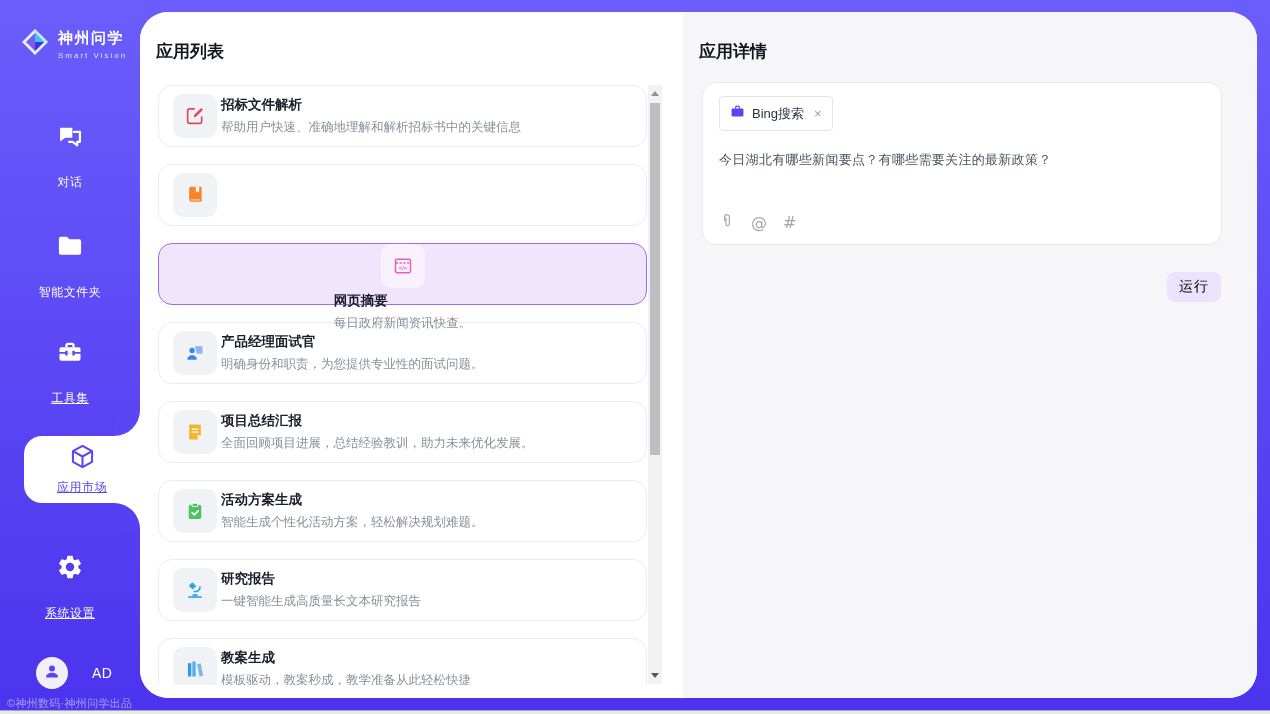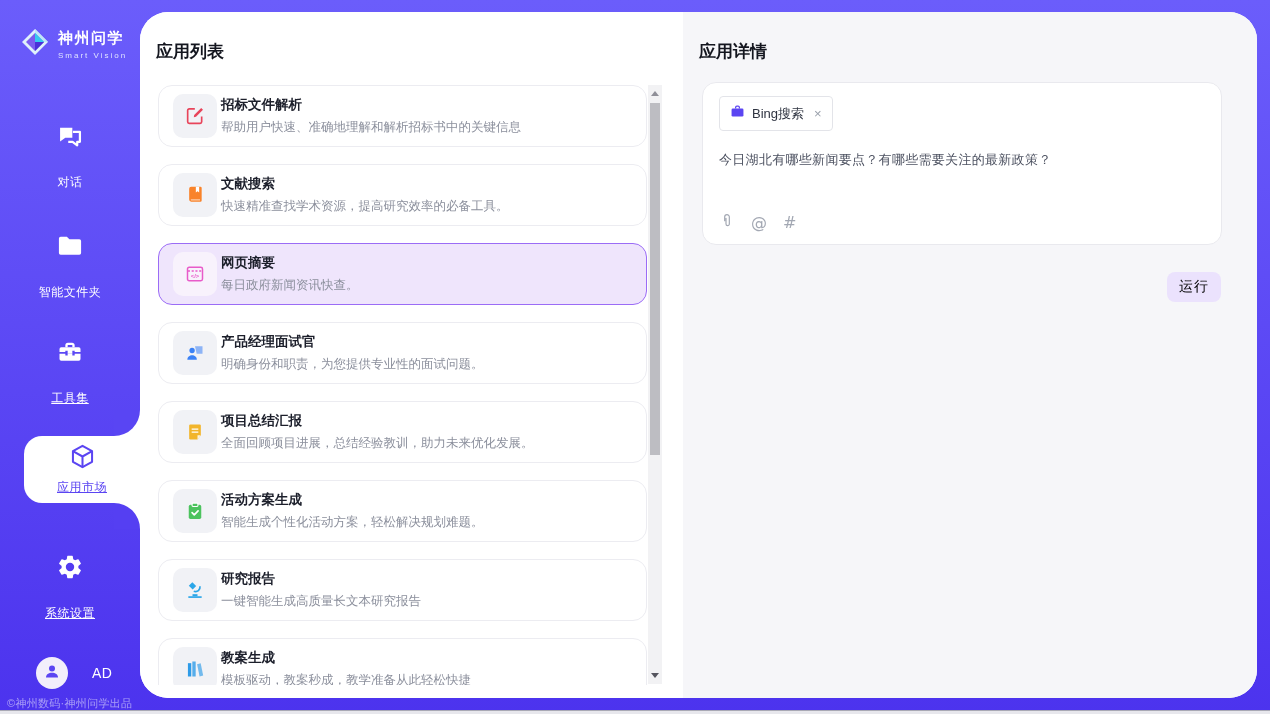--- a/index.html
+++ b/index.html
@@ -45,21 +45,21 @@
   
   .content { position:absolute; left:140px; top:12px; width:1117px; height:686px;
     border-radius:28px; overflow:hidden; display:flex; background:#fff; z-index:4; }
   .panel-title { position:absolute; top:28px; left:16px; font-size:17px; font-weight:bold; color:#14161f; }
 
   
   .list-panel { width:543px; background:#fff; position:relative; flex:none; }
   .list { position:absolute; left:18px; top:73px; width:489px; height:600px; overflow:hidden; }
   .card { height:62px; margin-bottom:17px; border:1px solid #ececf1; border-radius:14px;
     background:#fff; display:flex; align-items:center; padding:0 14px; gap:4px; cursor:pointer; }
-  .card.selected { background:#efe5fc; border-color:#9b6cf6; }
+  .card.selected { background:#efe5fc; border-color:#9b6cf6;flex-direction:column; }
   .icon-box { width:44px; height:44px; border-radius:10px; background:#f1f2f6; flex:none;
     display:flex; align-items:center; justify-content:center; }
   .card.selected .icon-box { background:#f8f2fc; }
   .card-title { font-size:13.5px; font-weight:bold; color:#1c1f2b; margin-bottom:5px; }
   .card-desc { font-size:12.5px; color:#8b8f9c; }
 
   .scrollbar { position:absolute; left:508px; top:73px; width:14px; height:599px; background:#f2f2f4; }
   .sb-up { position:absolute; left:3px; top:6px; width:0; height:0;
     border-left:4px solid transparent; border-right:4px solid transparent; border-bottom:5px solid #8f8f98; }
   .sb-down { position:absolute; left:3px; bottom:6px; width:0; height:0;
@@ -186,24 +186,20 @@
   </div>
 
   <div class="card">
     <div class="icon-box">
             <svg width="20" height="20" viewBox="0 0 24 24">
               <path fill="#f9832a" d="M5 4.5A2.5 2.5 0 0 1 7.5 2h11A1.5 1.5 0 0 1 20 3.5v15a1.5 1.5 0 0 1-1.5 1.5H7.5A2.5 2.5 0 0 1 5 17.5z"></path>
               <path fill="#fff" d="M13 2h4v7l-2-1.5L13 9z"></path>
               <path fill="#fff" d="M7 17h11v1.5H7z" opacity=".6"></path>
             </svg>
           </div>
-    <div class="card-text">
-      <div class="card-title">文献搜索</div>
-      <div class="card-desc">快速精准查找学术资源，提高研究效率的必备工具。</div>
-    </div>
   </div>
 
   <div class="card selected">
     <div class="icon-box">
             <svg width="20" height="20" viewBox="0 0 24 24">
               <rect x="3" y="4" width="18" height="16" rx="2" fill="none" stroke="#e85bc9" stroke-width="1.8"></rect>
               <path stroke="#e85bc9" stroke-width="1.8" stroke-dasharray="2.5 2" d="M3.5 8.5h17"></path>
               <text x="12" y="17" font-size="7" font-weight="bold" text-anchor="middle" fill="#e85bc9">&lt;/&gt;</text>
             </svg>
           </div>

